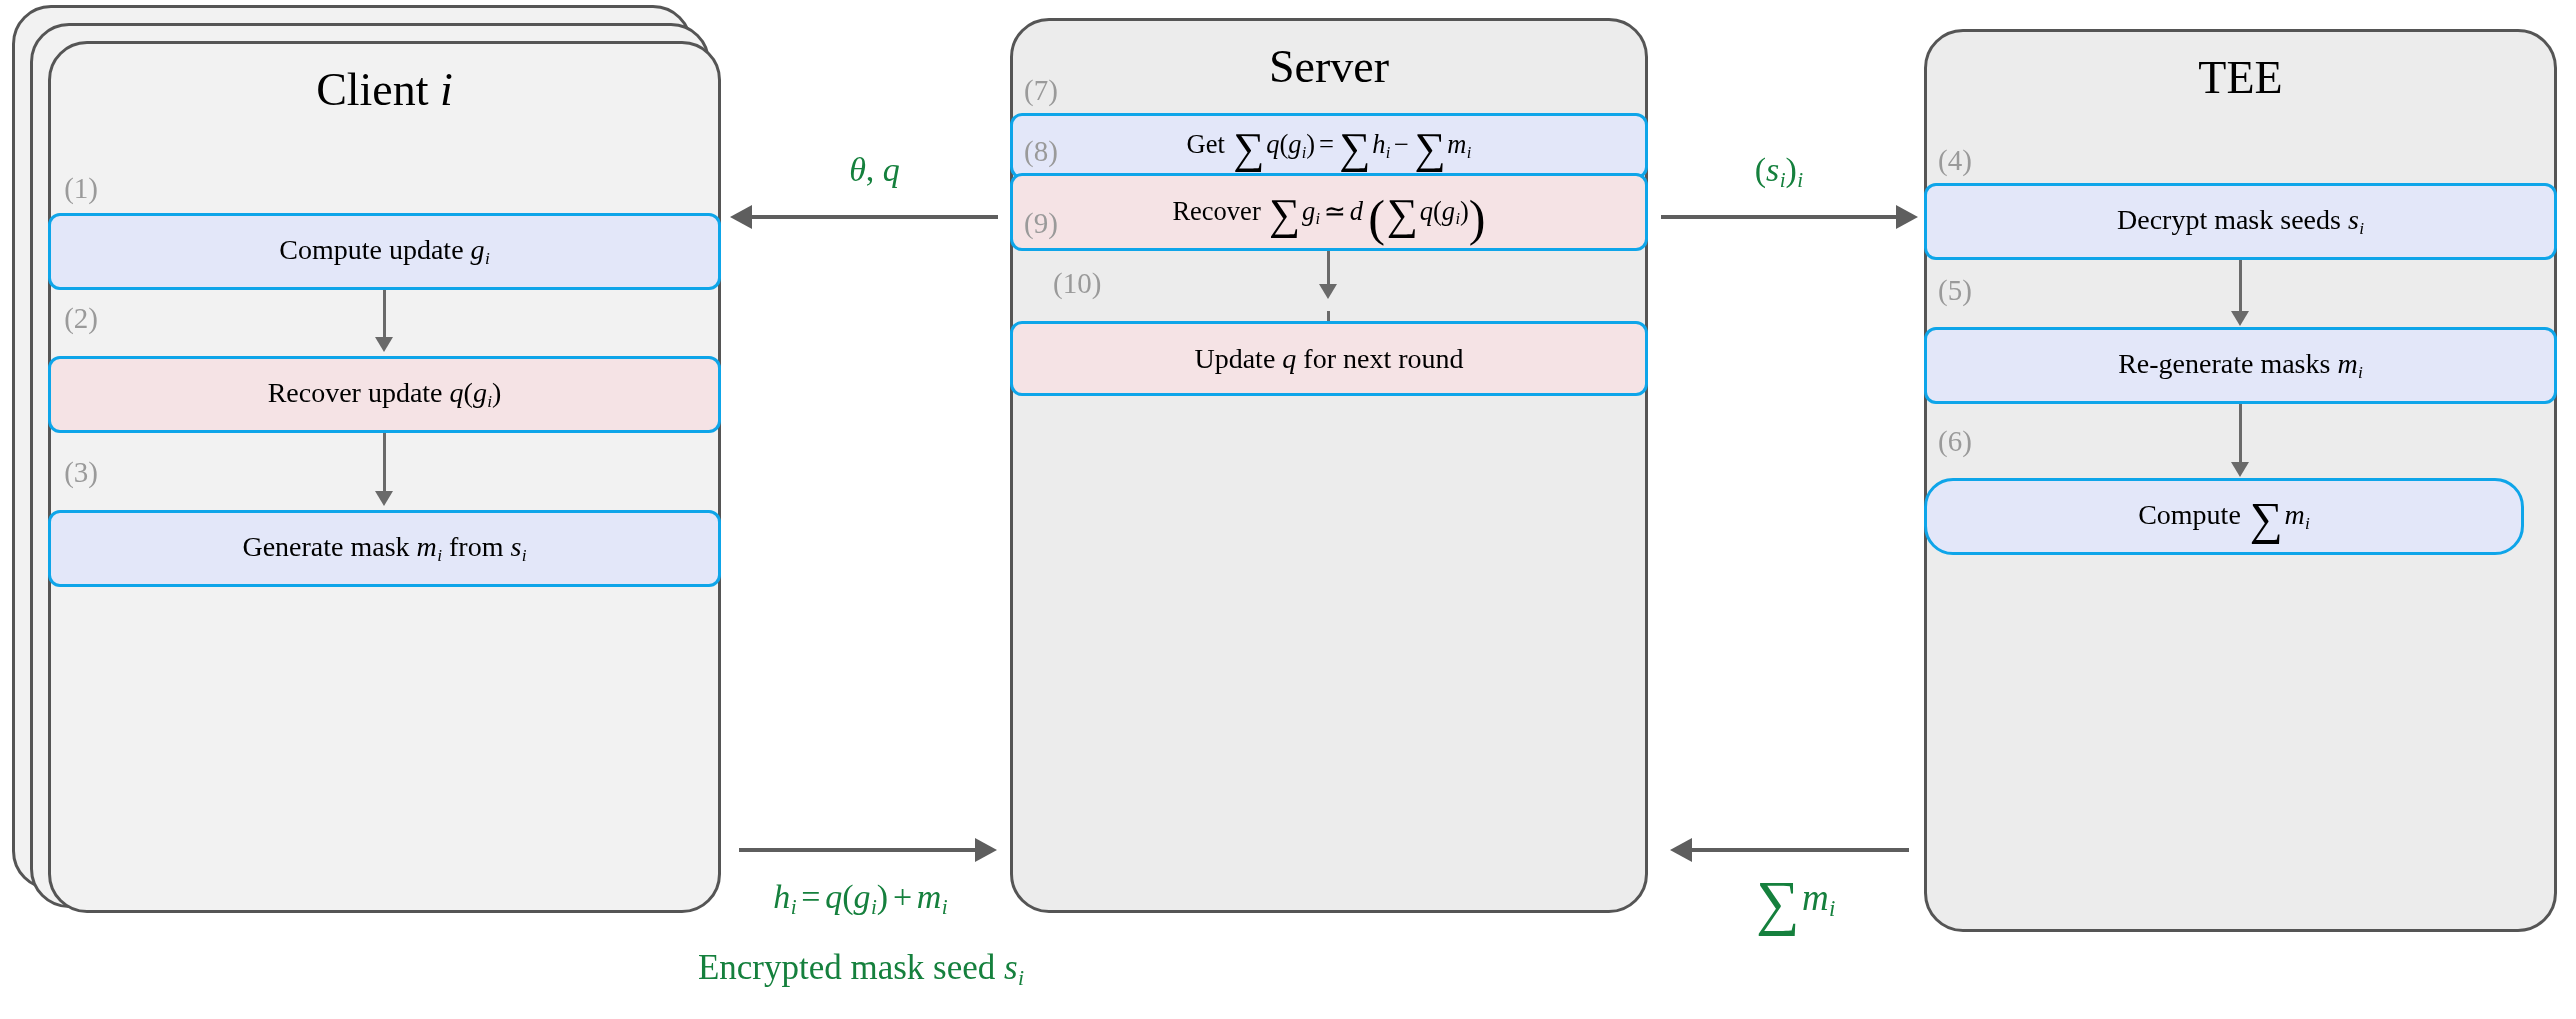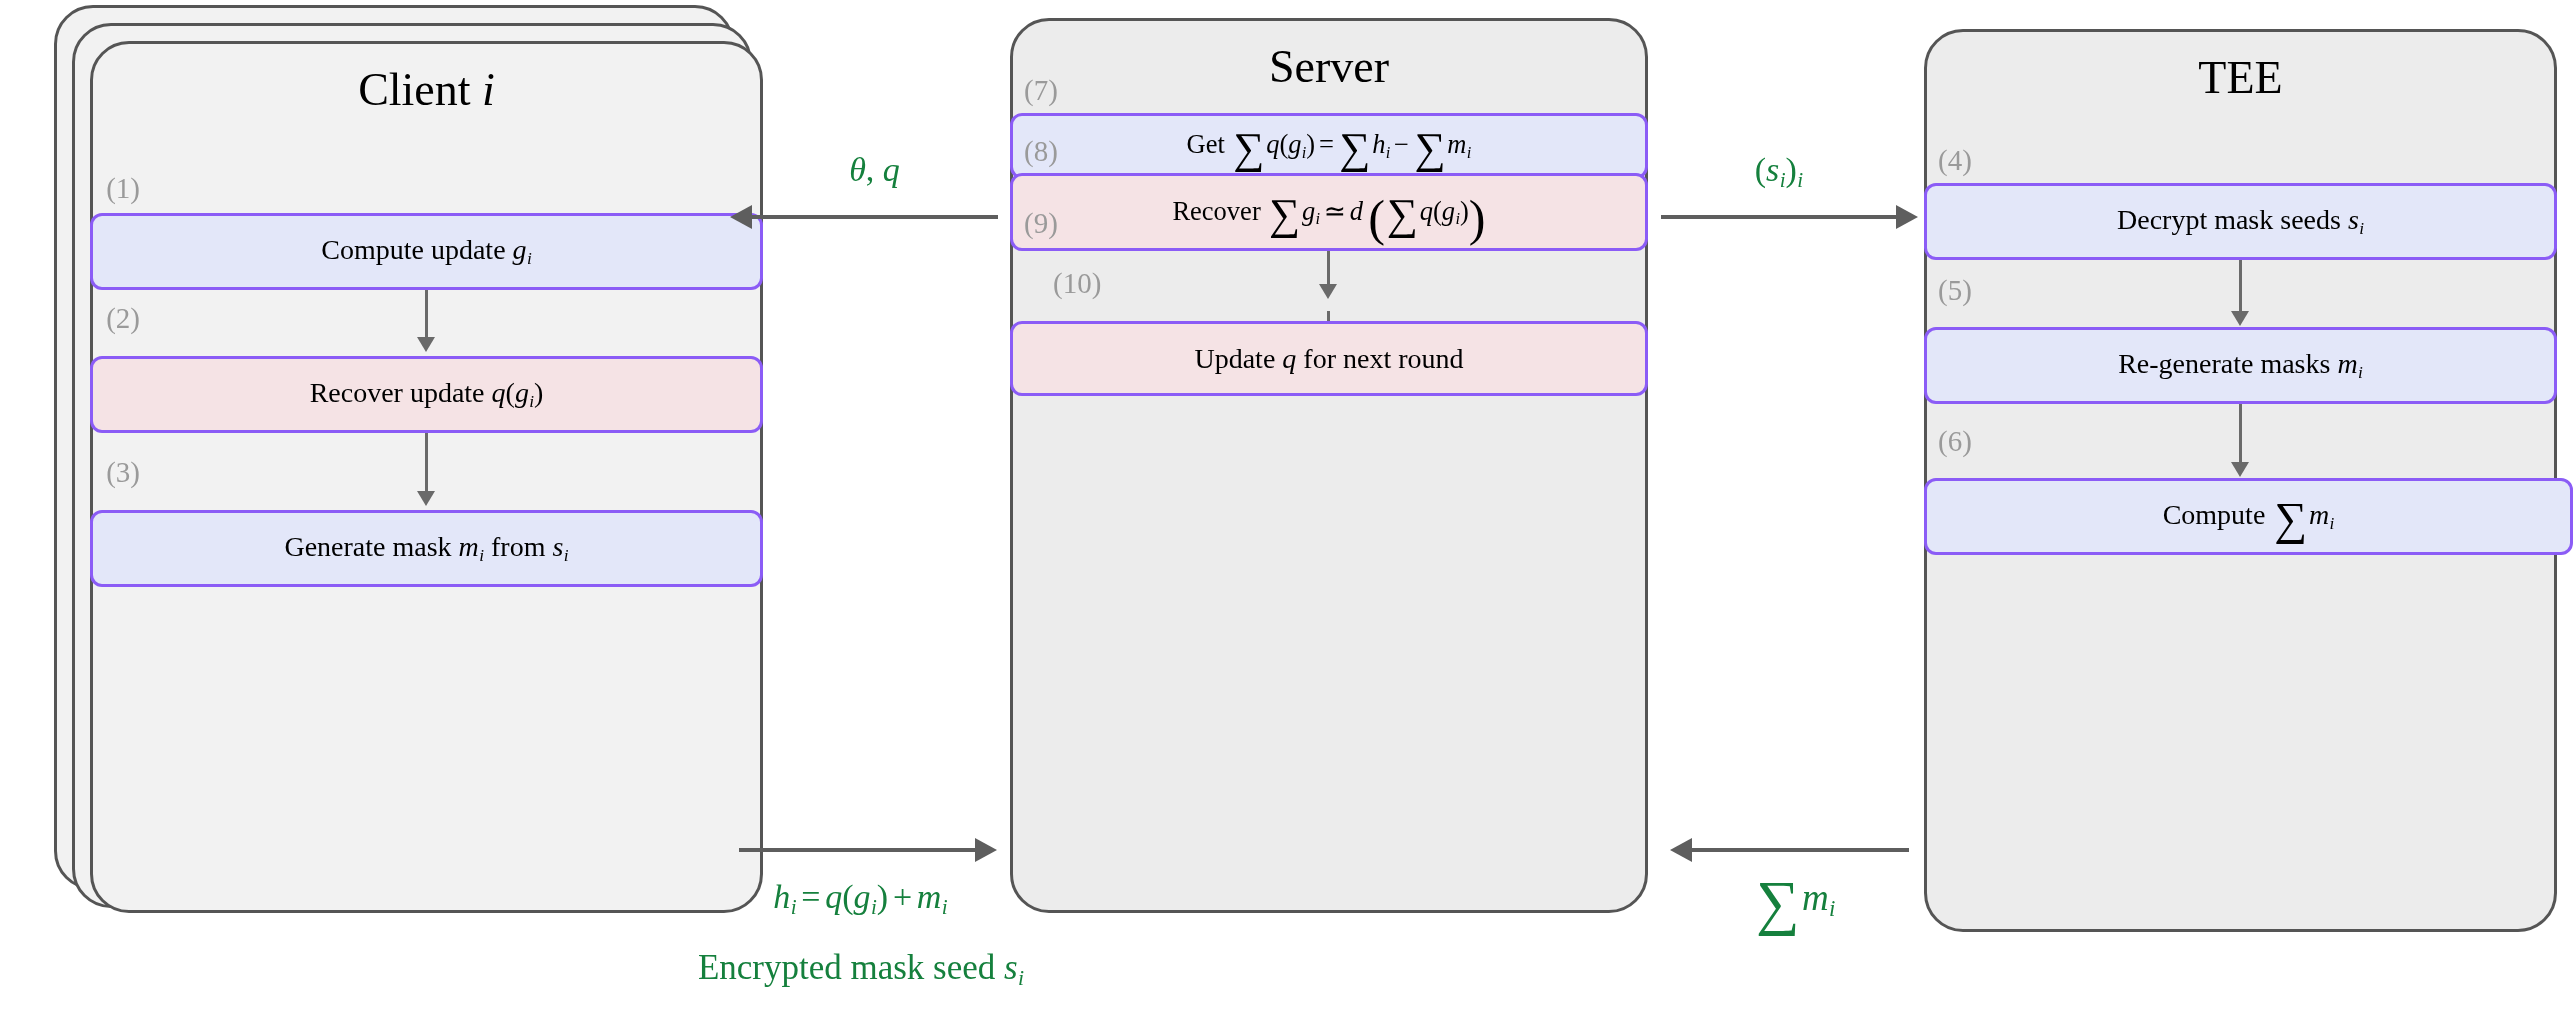--- a/index.html
+++ b/index.html
@@ -16,37 +16,37 @@
   }
 
   
   .card {
     position: absolute;
     background: #ececec;
     border: 3px solid #555555;
     border-radius: 39px;
     box-sizing: border-box;
   }
-  .card.light { background: #f2f2f2; margin-left: 42px; }
+  .card.light { background: #f2f2f2; }
 
   .card-title {
     position: absolute;
     left: 0;
     right: 0;
     text-align: center;
     font-size: 46px;
     color: #000000;
     line-height: 1;
     white-space: nowrap;
   }
 
   
   .step {
     position: absolute;
-    border: 3px solid #8b5cf6;
+    border: 3px solid #0ea5e9;
     border-radius: 12px;
     box-sizing: border-box;
     display: flex;
     align-items: center;
     justify-content: center;
     font-size: 28px;
     color: #000000;
     white-space: nowrap;
   }
   .step.blue { background: #e3e7f9; }
@@ -215,21 +215,21 @@
   <div class="step-num" style="left:11px; top:244px;">(5)</div>
   <div class="step blue" style="left:-3px; top:295px; width:633px; height:77px;">
     <span>
       <span>Re-generate masks</span>&nbsp;<span class="it">m</span><span class="sub">i</span>
     </span>
   </div>
   <div class="vconn" style="left:312px; top:372px; height:66px;"></div>
   <div class="vhead" style="left:304px; top:430px;"></div>
 
   <div class="step-num" style="left:11px; top:395px;">(6)</div>
-  <div class="step blue" style="left:-3px; top:446px; width:649px; height:77px;">
+  <div class="step blue" style="left:-3px; top:446px; width:600px; height:77px;border-radius:29px;">
     <span>
       <span>Compute</span>&nbsp;<span class="sum">∑</span><span class="it">m</span><span class="sub">i</span>
     </span>
   </div>
 </div>
 
 <div class="hline" style="left:751px; top:215px; width:247px;"></div>
 <div class="hhead-left" style="left:730px; top:205px;"></div>
 <div class="msg-label" style="left:751px; top:151px; width:247px;">
   <span class="it">θ</span>,&nbsp;<span class="it">q</span>

